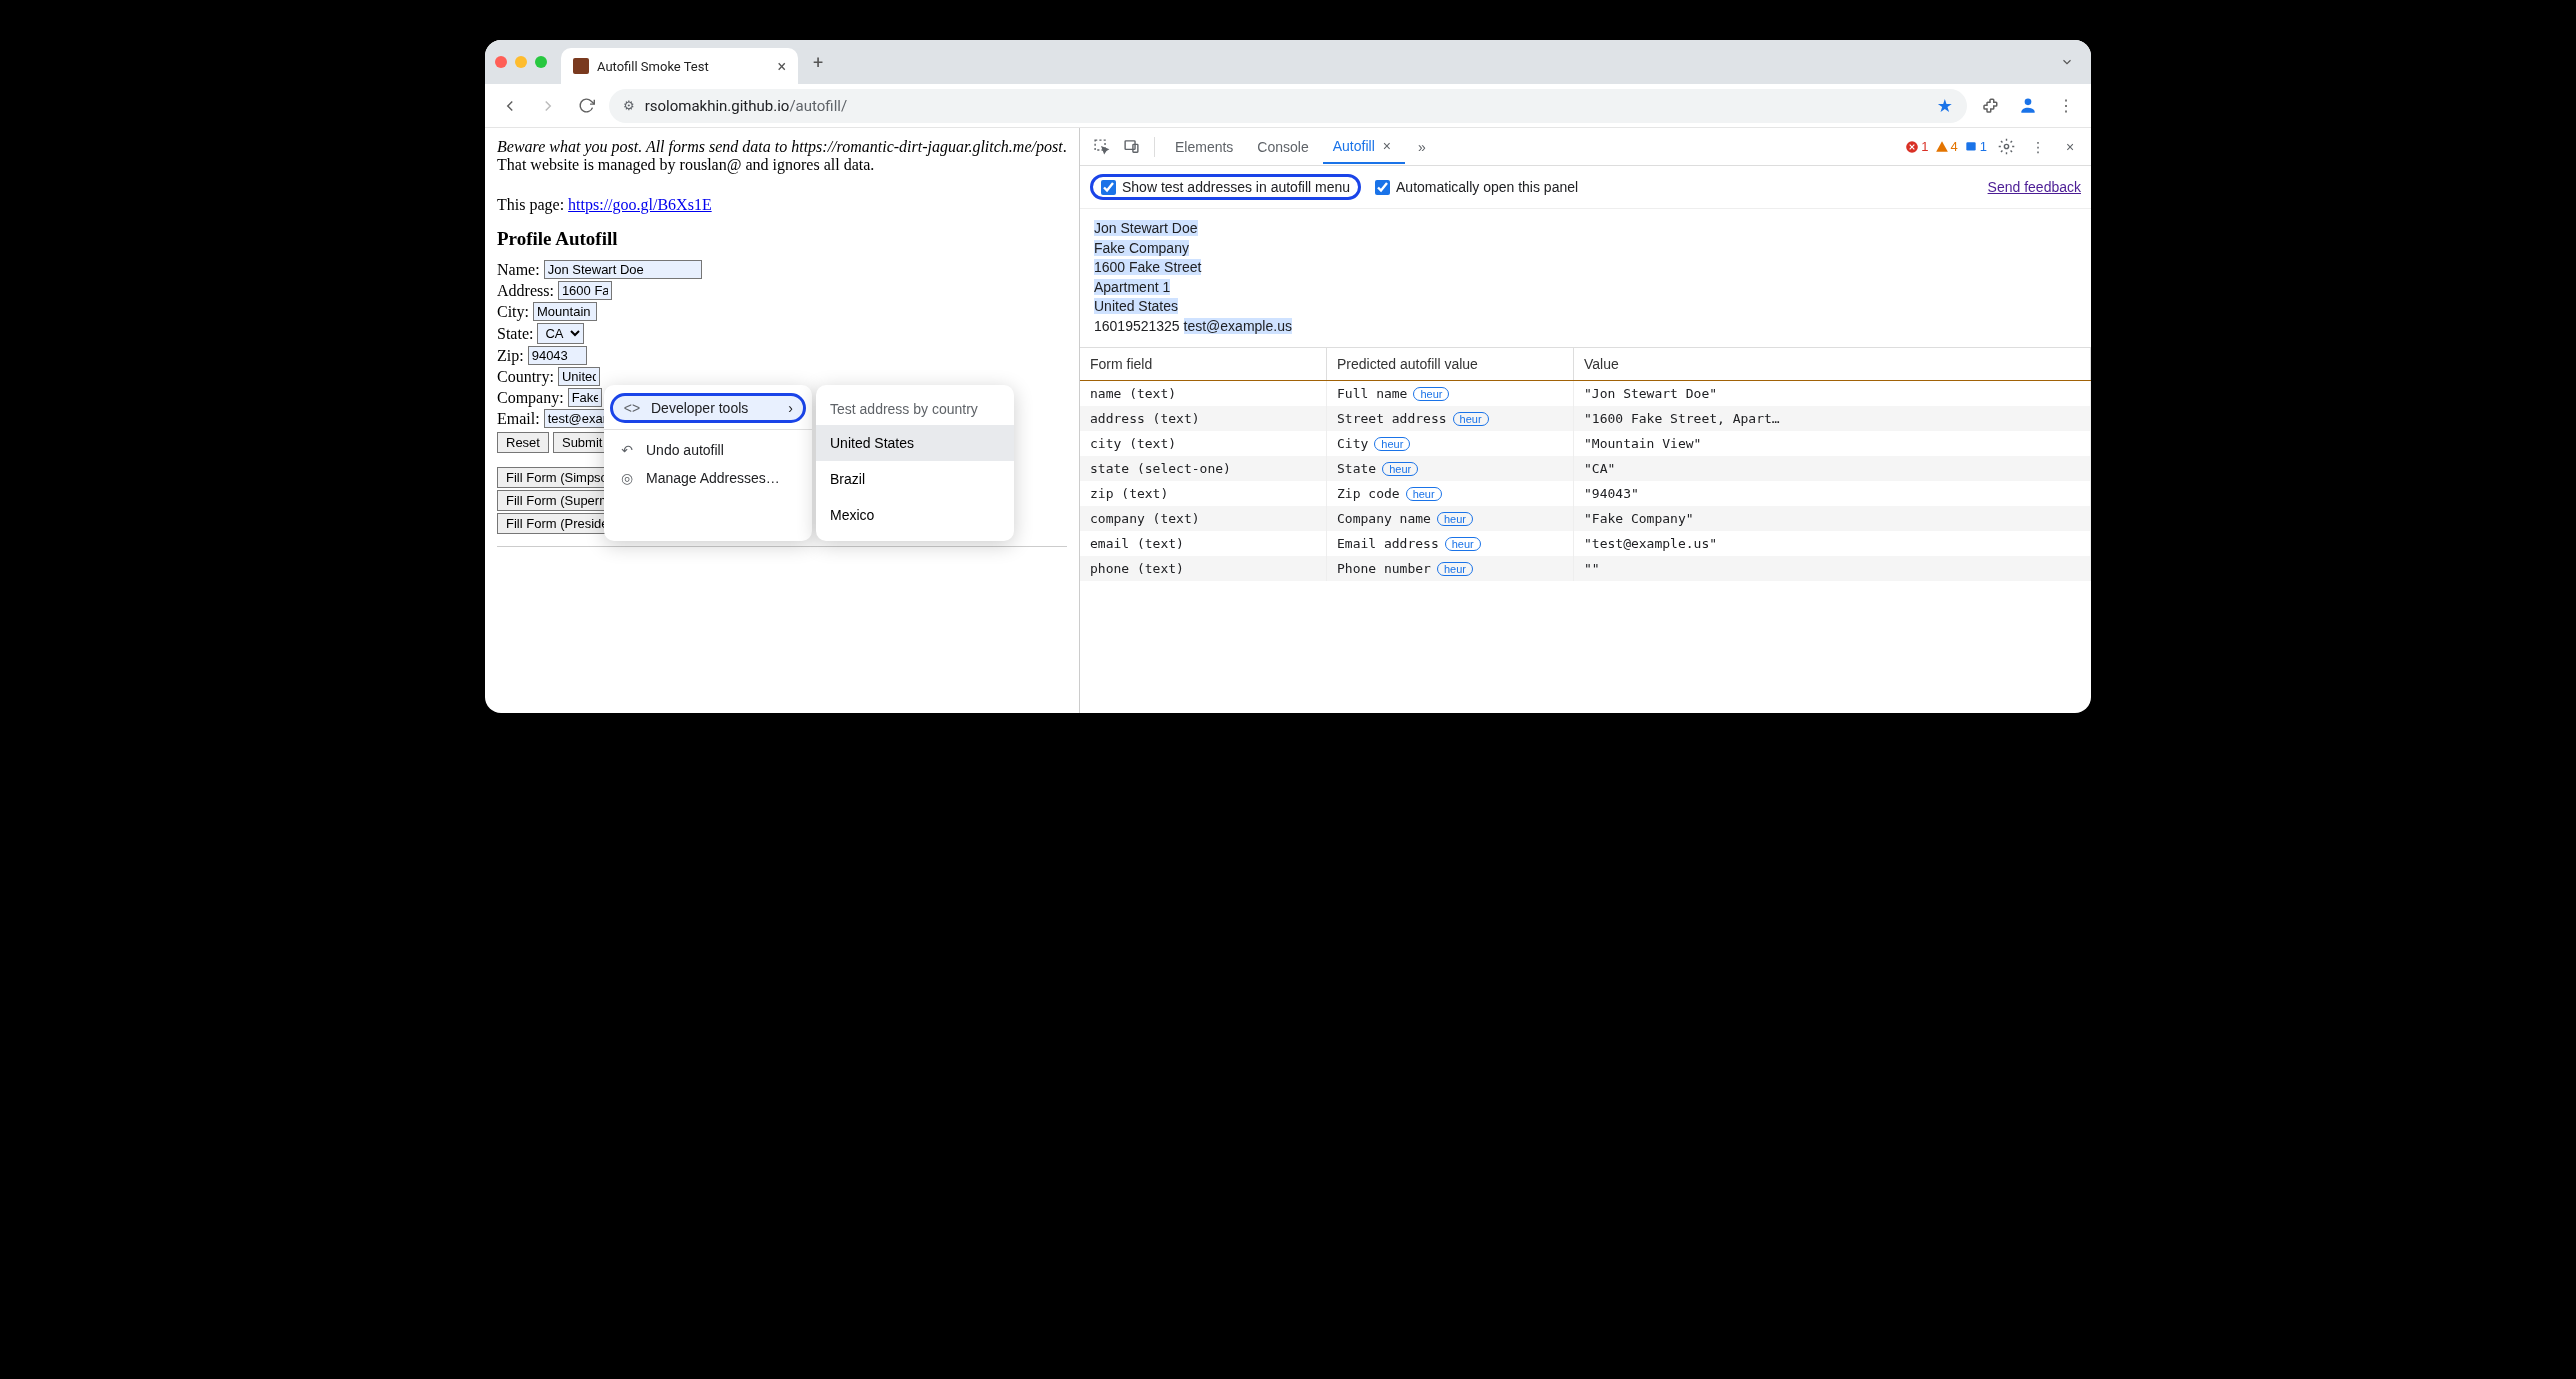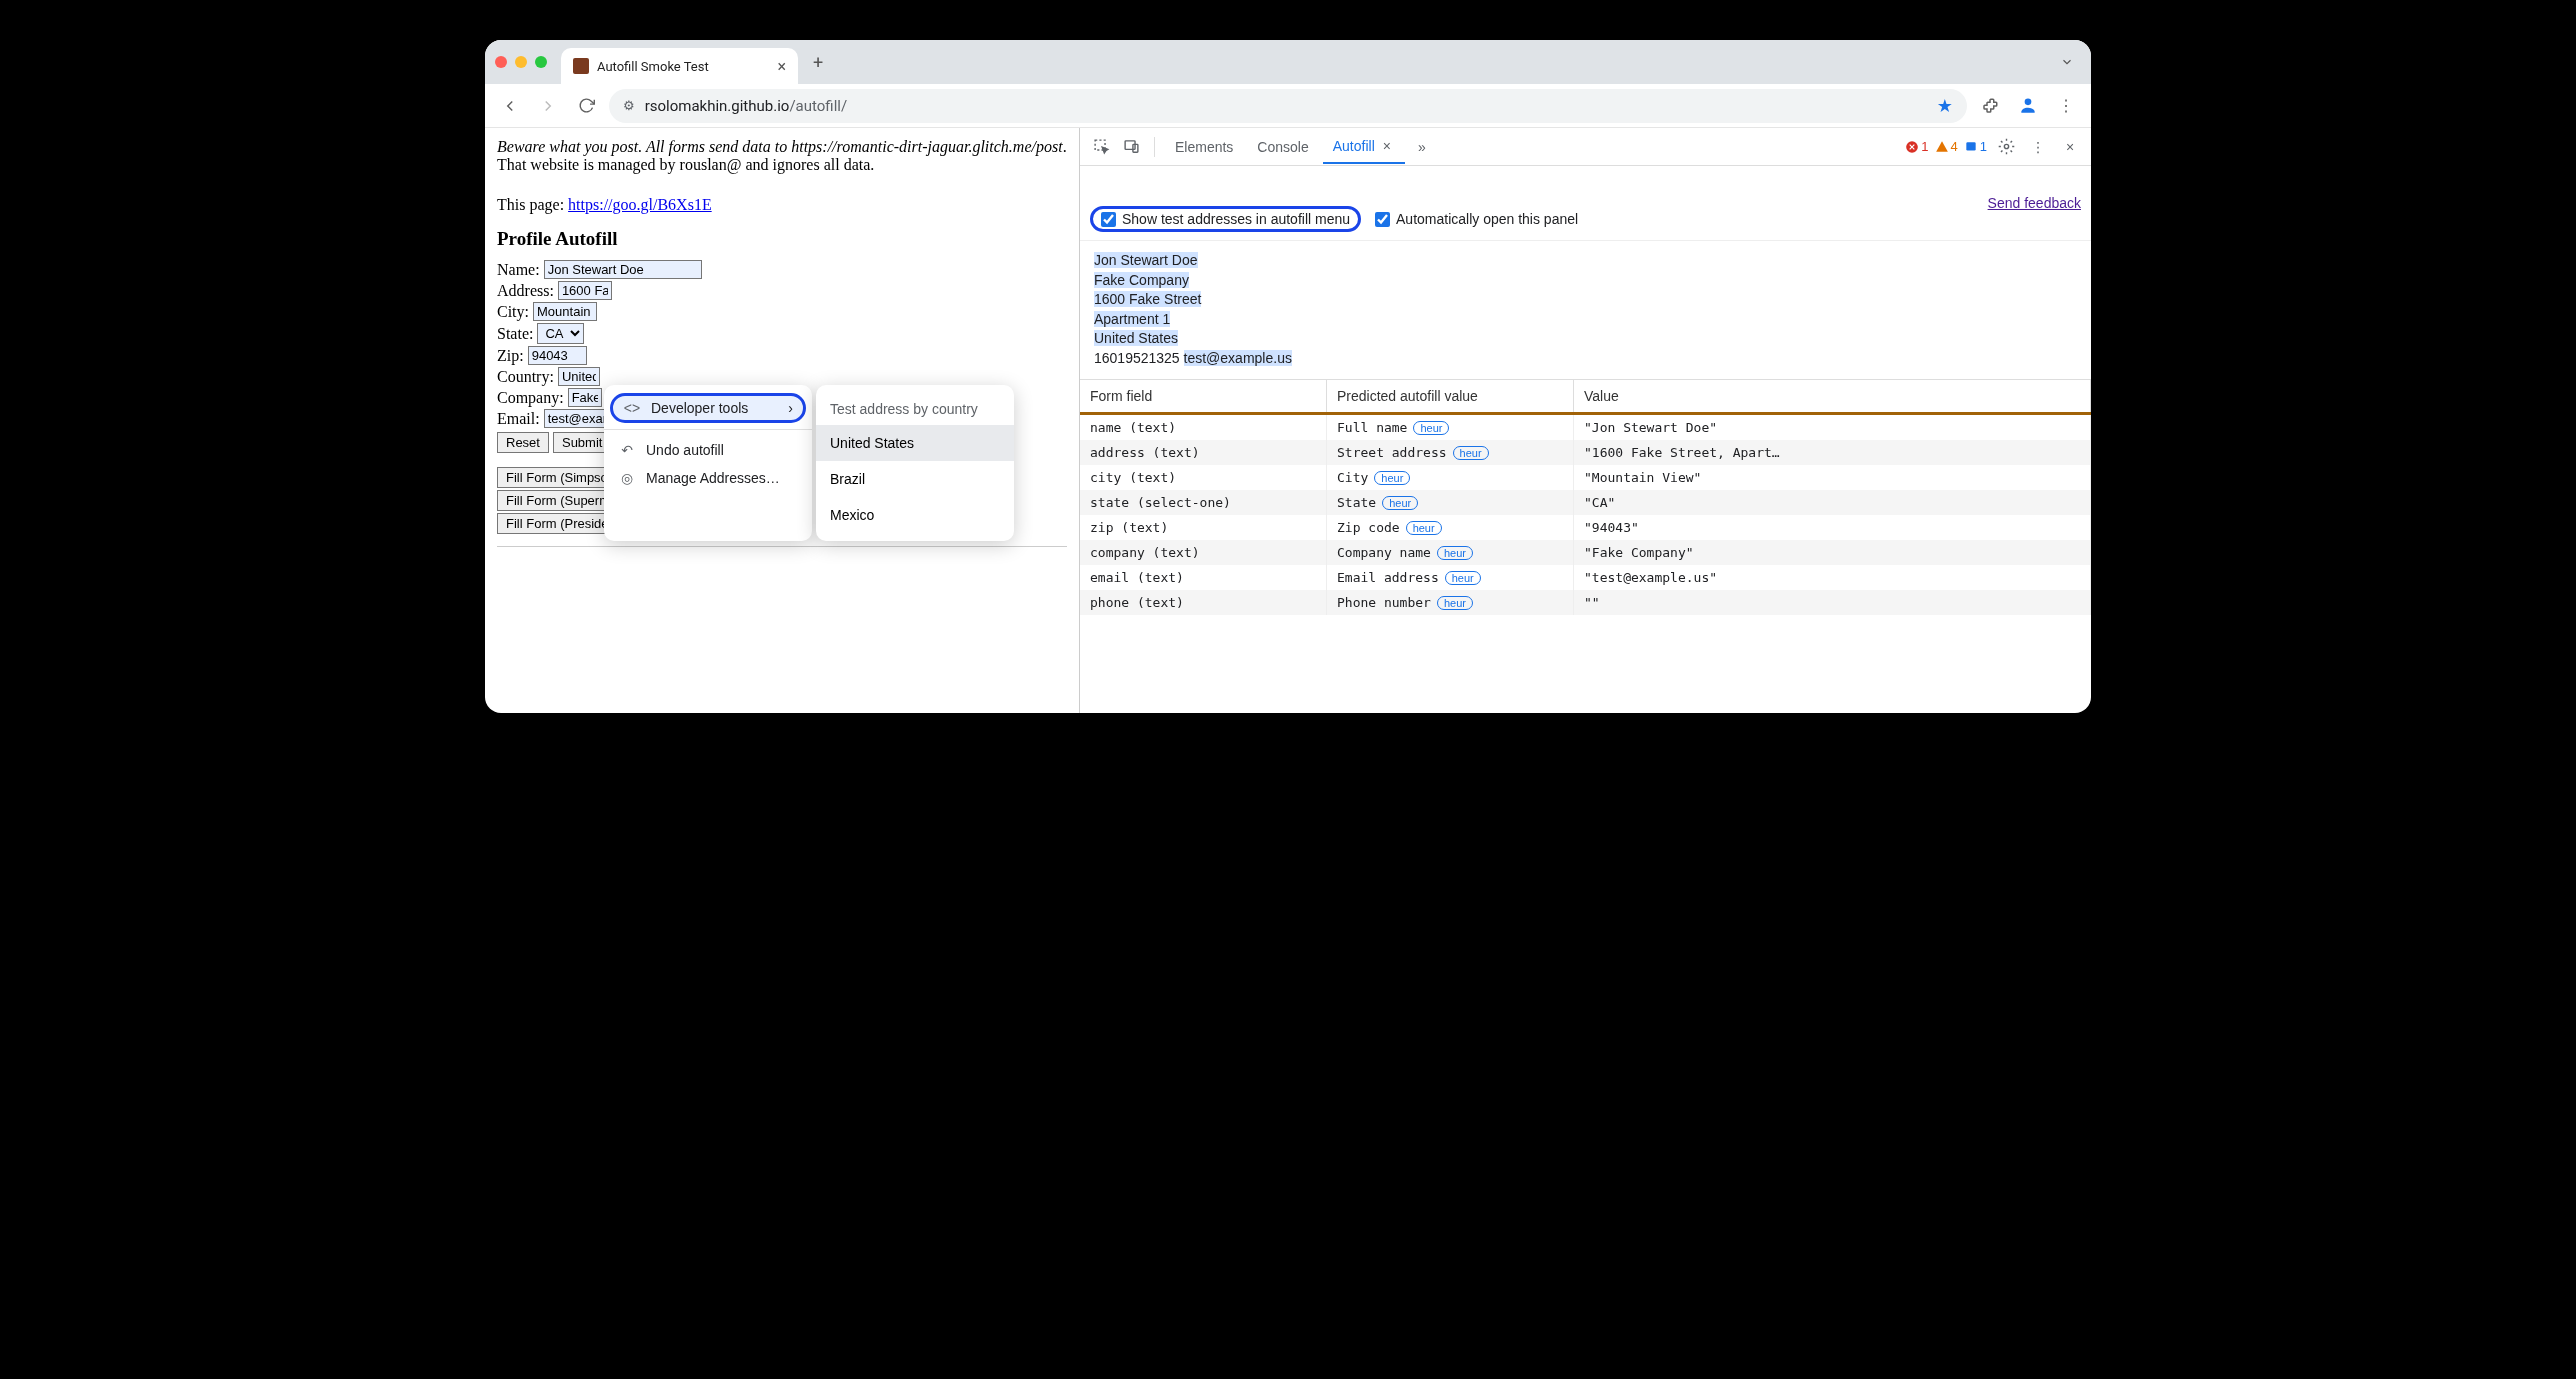--- a/index.html
+++ b/index.html
@@ -61,31 +61,31 @@
 .dt-ico { width: 26px; height: 26px; display: flex; align-items: center; justify-content: center; color: #5f6368; cursor: pointer; }
 .dt-tab { padding: 8px 10px; color: #5f6368; cursor: pointer; font-size: 14px; }
 .dt-tab.active { color: #1a73e8; border-bottom: 2px solid #1a73e8; }
 .dt-close { font-size: 14px; color: #5f6368; cursor: pointer; padding: 0 4px; }
 .dt-right { margin-left: auto; display: flex; align-items: center; gap: 6px; }
 .badge-e { color: #d93025; font-size: 13px; display: flex; align-items: center; gap: 2px; }
 .badge-w { color: #e37400; font-size: 13px; display: flex; align-items: center; gap: 2px; }
 .badge-i { color: #1a73e8; font-size: 13px; display: flex; align-items: center; gap: 2px; }
 
 .dt-opts { padding: 8px 10px; display: flex; align-items: center; gap: 14px; border-bottom: 1px solid #eee; flex-wrap: wrap; }
-.chk { display: flex; align-items: center; gap: 6px; font-size: 14px; margin-top: 32px; }
+.chk { display: flex; align-items: center; gap: 6px; font-size: 14px; }
 .chk input { width: 15px; height: 15px; accent-color: #1a73e8; }
 .chk.hl { border: 3px solid #1a44e8; border-radius: 16px; padding: 2px 8px; }
 .fb { color: #4c1d95; text-decoration: underline; margin-left: auto; cursor: pointer; }
 
 .dt-addr { padding: 10px 14px; }
 .dt-addr div { line-height: 1.4; }
 .dt-addr .hlbg { background: #cfe2ff; display: inline; }
 
 .dt-table { border-top: 1px solid #ddd; }
-.dt-th { display: grid; grid-template-columns: 247px 247px 1fr; border-bottom: 3px solid #a16207; }
+.dt-th { display: grid; grid-template-columns: 247px 247px 1fr; border-bottom: 1px solid #a16207; }
 .dt-th > div { padding: 8px 10px; font-weight: 400; color: #333; border-right: 1px solid #ddd; font-size: 14px; }
 .dt-tr { display: grid; grid-template-columns: 247px 247px 1fr; font-family: Menlo, monospace; font-size: 13px; }
 .dt-tr:nth-child(even) { background: #f5f5f5; }
 .dt-tr > div { padding: 5px 10px; border-right: 1px solid #eee; white-space: nowrap; overflow: hidden; text-overflow: ellipsis; }
 .heur { display: inline-block; border: 1px solid #1a73e8; color: #1a73e8; border-radius: 8px; padding: 0 6px; font-size: 11px; margin-left: 6px; font-family: -apple-system, sans-serif; }
 
 svg { display: block; }
 </style>
 </head>
 <body>

